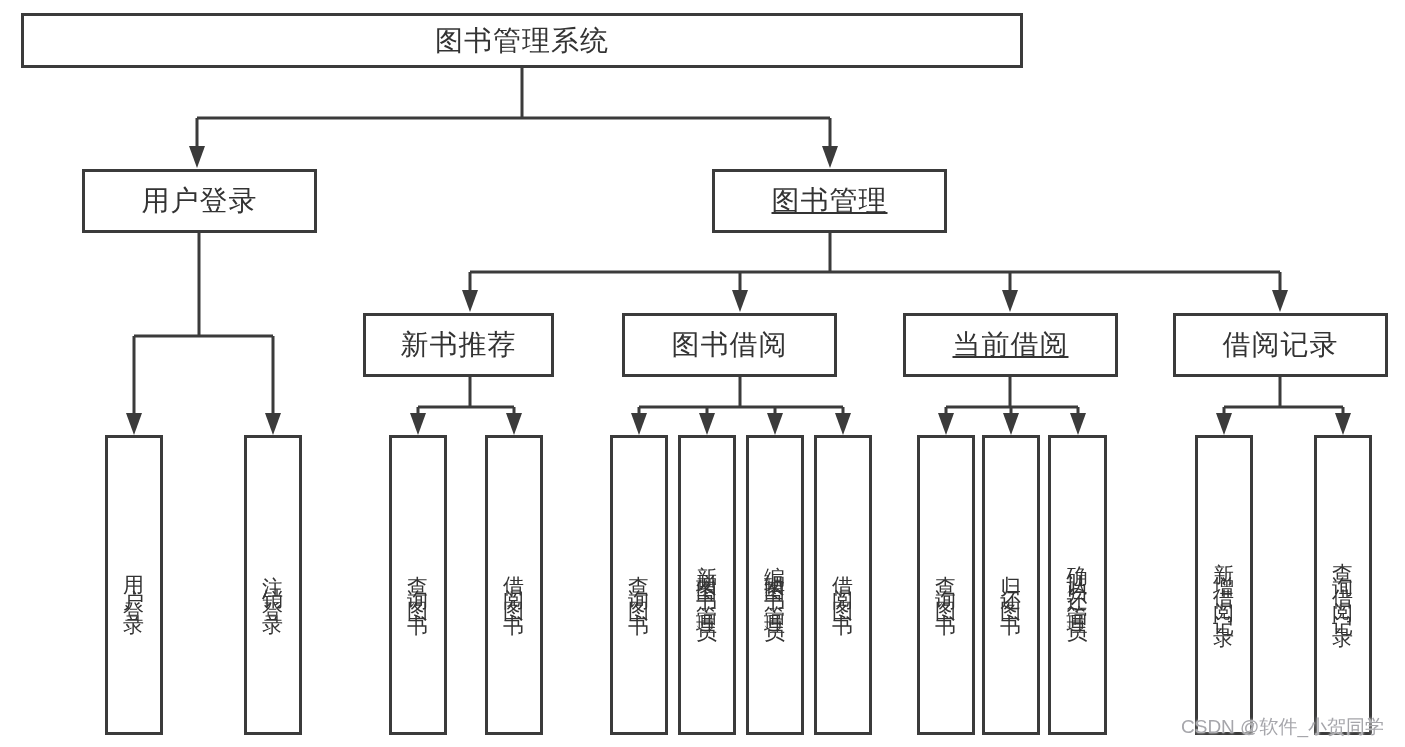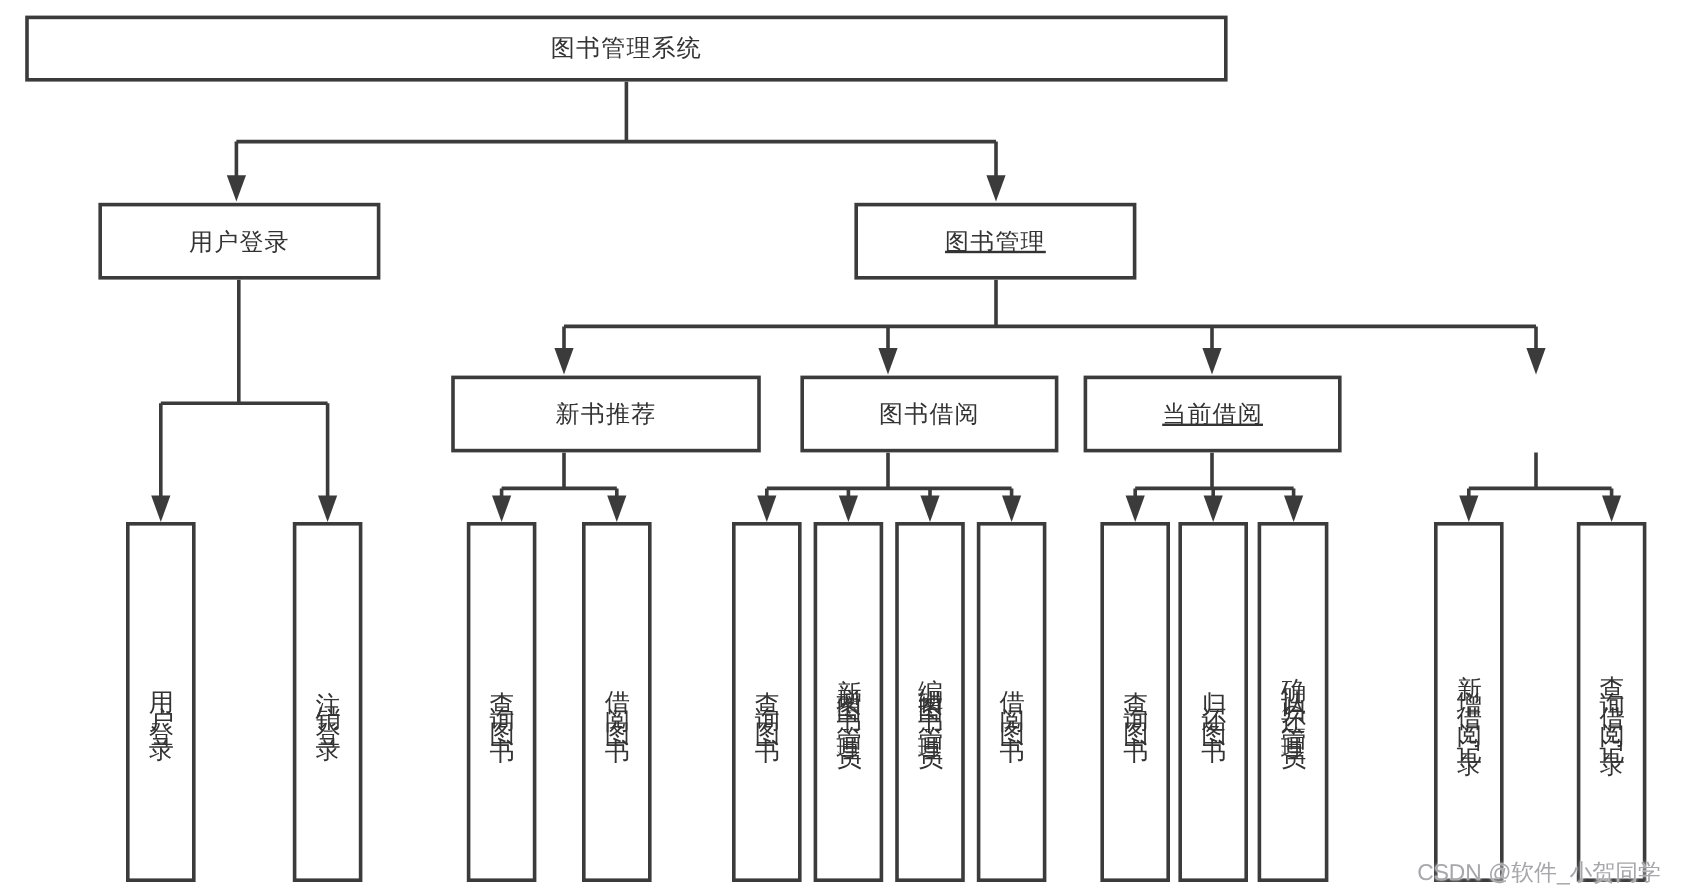--- a/index.html
+++ b/index.html
@@ -22,21 +22,21 @@
   svg.connectors .stroke { stroke: var(--line, #3b3b3b); stroke-width: 3; fill: none; }
   svg.connectors .fill { fill: var(--line, #3b3b3b); stroke: none; }
   .node {
     position: absolute; box-sizing: border-box;
     border: 3px solid var(--line, #3b3b3b);
     background: #fff;
     display: flex; align-items: center; justify-content: center;
     color: var(--text, #333);
   }
   .node span { display: block; white-space: nowrap; }
-  .h-label { font-size: 20px; letter-spacing: 1px; }
+  .h-label { font-size: 28px; letter-spacing: 1px; }
   .leaf span {
     writing-mode: vertical-lr;
     text-orientation: mixed;
     font-size: 21px;
     letter-spacing: 13px;
     line-height: 1;
   }
   .leaf span.tight { letter-spacing: 8px; }
   .watermark {
     position: absolute;
@@ -96,28 +96,31 @@
     <span class="h-label">图书管理系统</span>
   </div>
 
   <div class="node" style="left:82px; top:169px; width:235px; height:64px;">
     <span class="h-label">用户登录</span>
   </div>
   <div class="node" style="left:712px; top:169px; width:235px; height:64px;text-decoration:underline;">
     <span class="h-label">图书管理</span>
   </div>
 
-  <div class="node" style="left:376px; top:313px; width:258px; height:64px;">
+  <div class="node" style="left:363px; top:313px; width:191px; height:64px;">
     <span class="h-label">新书推荐</span>
   </div>
-  <div class="node" style="left:667px; top:313px; width:215px; height:64px;">
+  <div class="node" style="left:622px; top:313px; width:215px; height:64px;">
     <span class="h-label">图书借阅</span>
   </div>
   <div class="node" style="left:903px; top:313px; width:215px; height:64px;text-decoration:underline;">
     <span class="h-label">当前借阅</span>
+  </div>
+  <div class="node" style="left:1173px; top:313px; width:215px; height:64px;">
+    <span class="h-label">借阅记录</span>
   </div>
 
   <div class="node leaf" style="left:105px; top:435px; width:58px; height:300px;">
     <span>用户登录</span>
   </div>
   <div class="node leaf" style="left:244px; top:435px; width:58px; height:300px;">
     <span>注销登录</span>
   </div>
 
   <div class="node leaf" style="left:389px; top:435px; width:58px; height:300px;">

